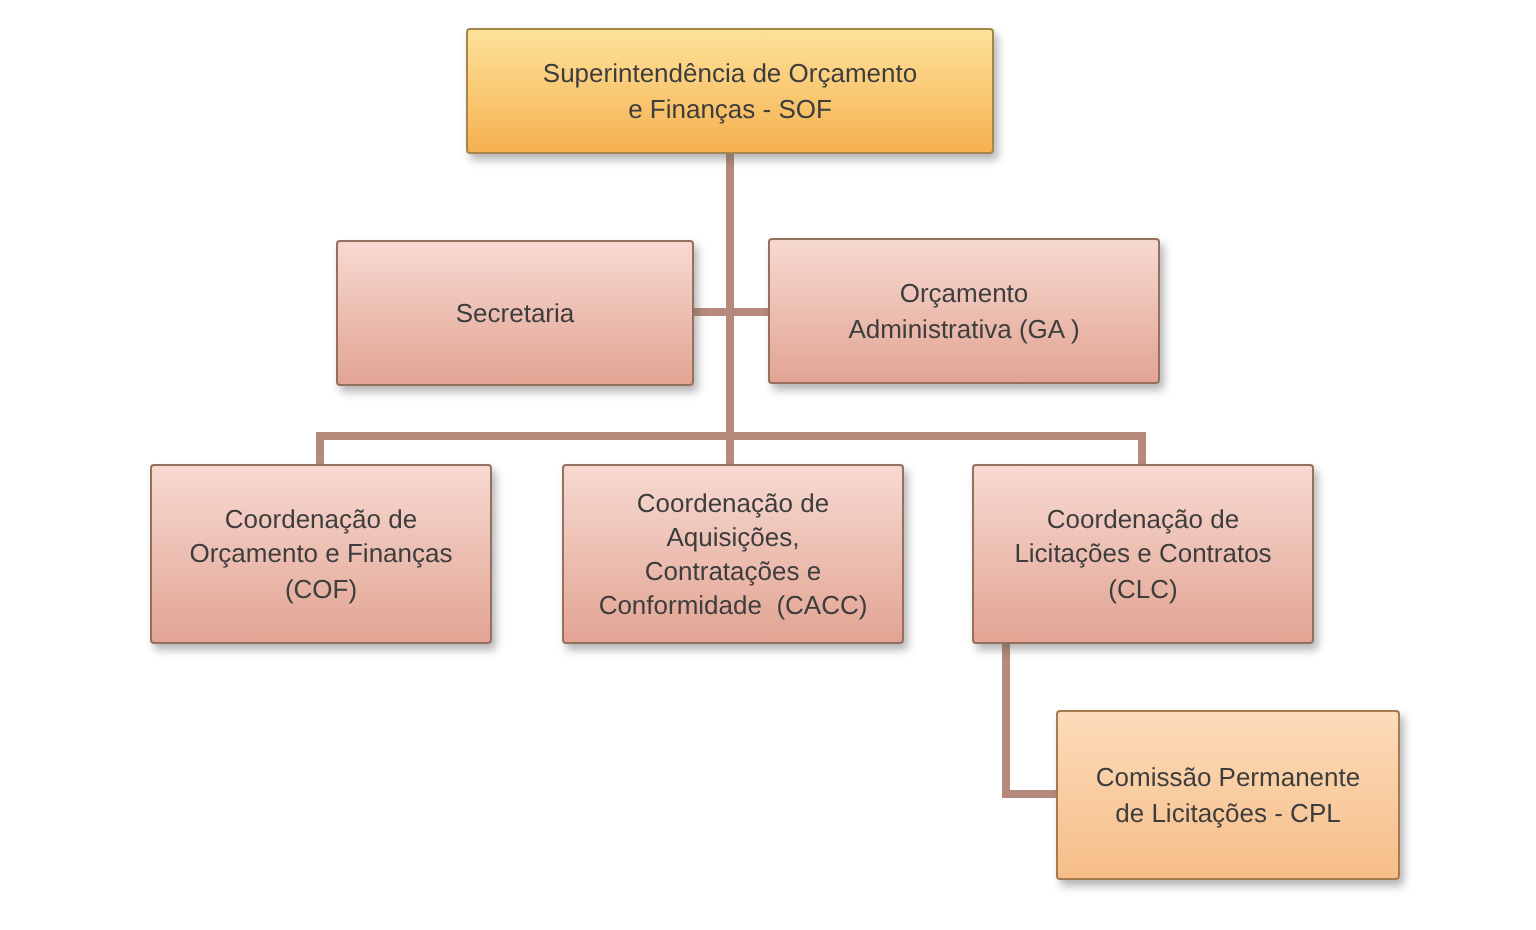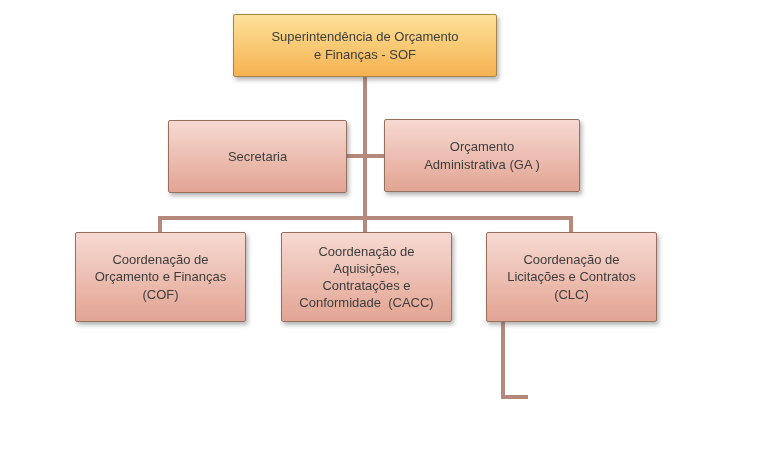--- a/index.html
+++ b/index.html
@@ -84,14 +84,16 @@
 
   <div class="node pink pos-cacc">Coordenação de
 Aquisições,
 Contratações e
 Conformidade  (CACC)</div>
 
   <div class="node pink pos-clc">Coordenação de
 Licitações e Contratos
 (CLC)</div>
 
+  <div class="node peach pos-cpl">Comissão Permanente
+de Licitações - CPL</div>
 
 </div>
 
 </body></html>

